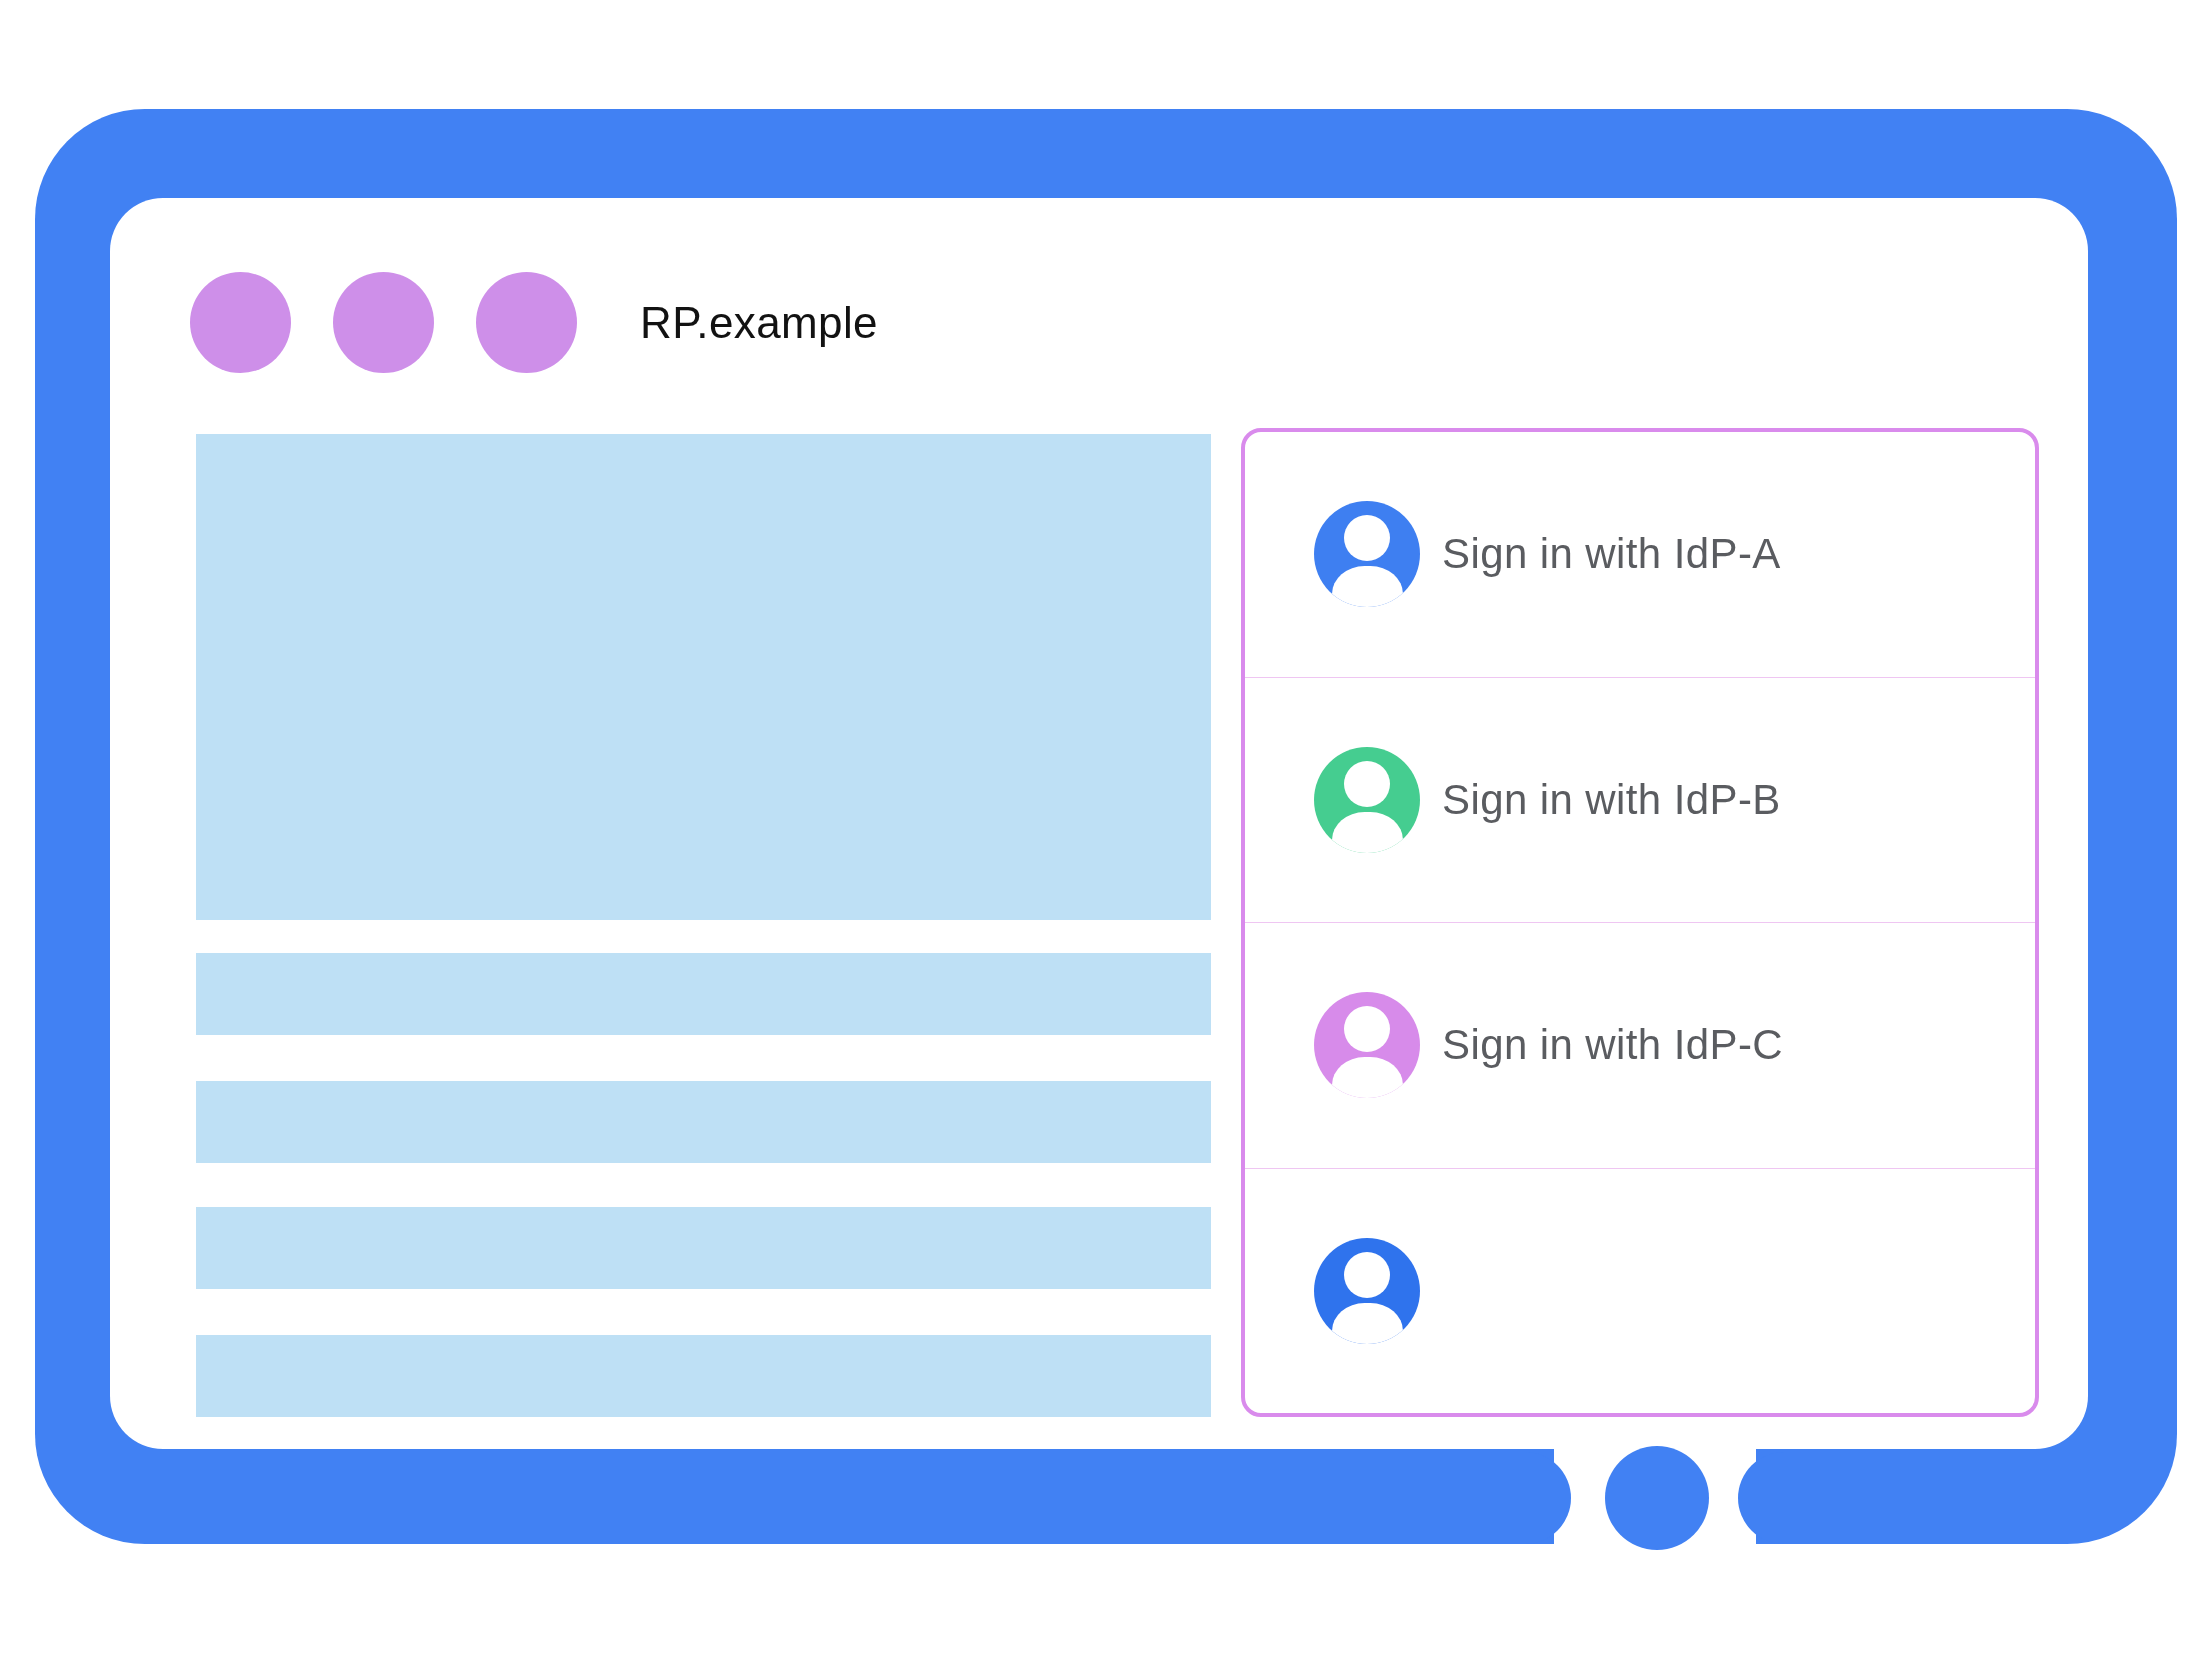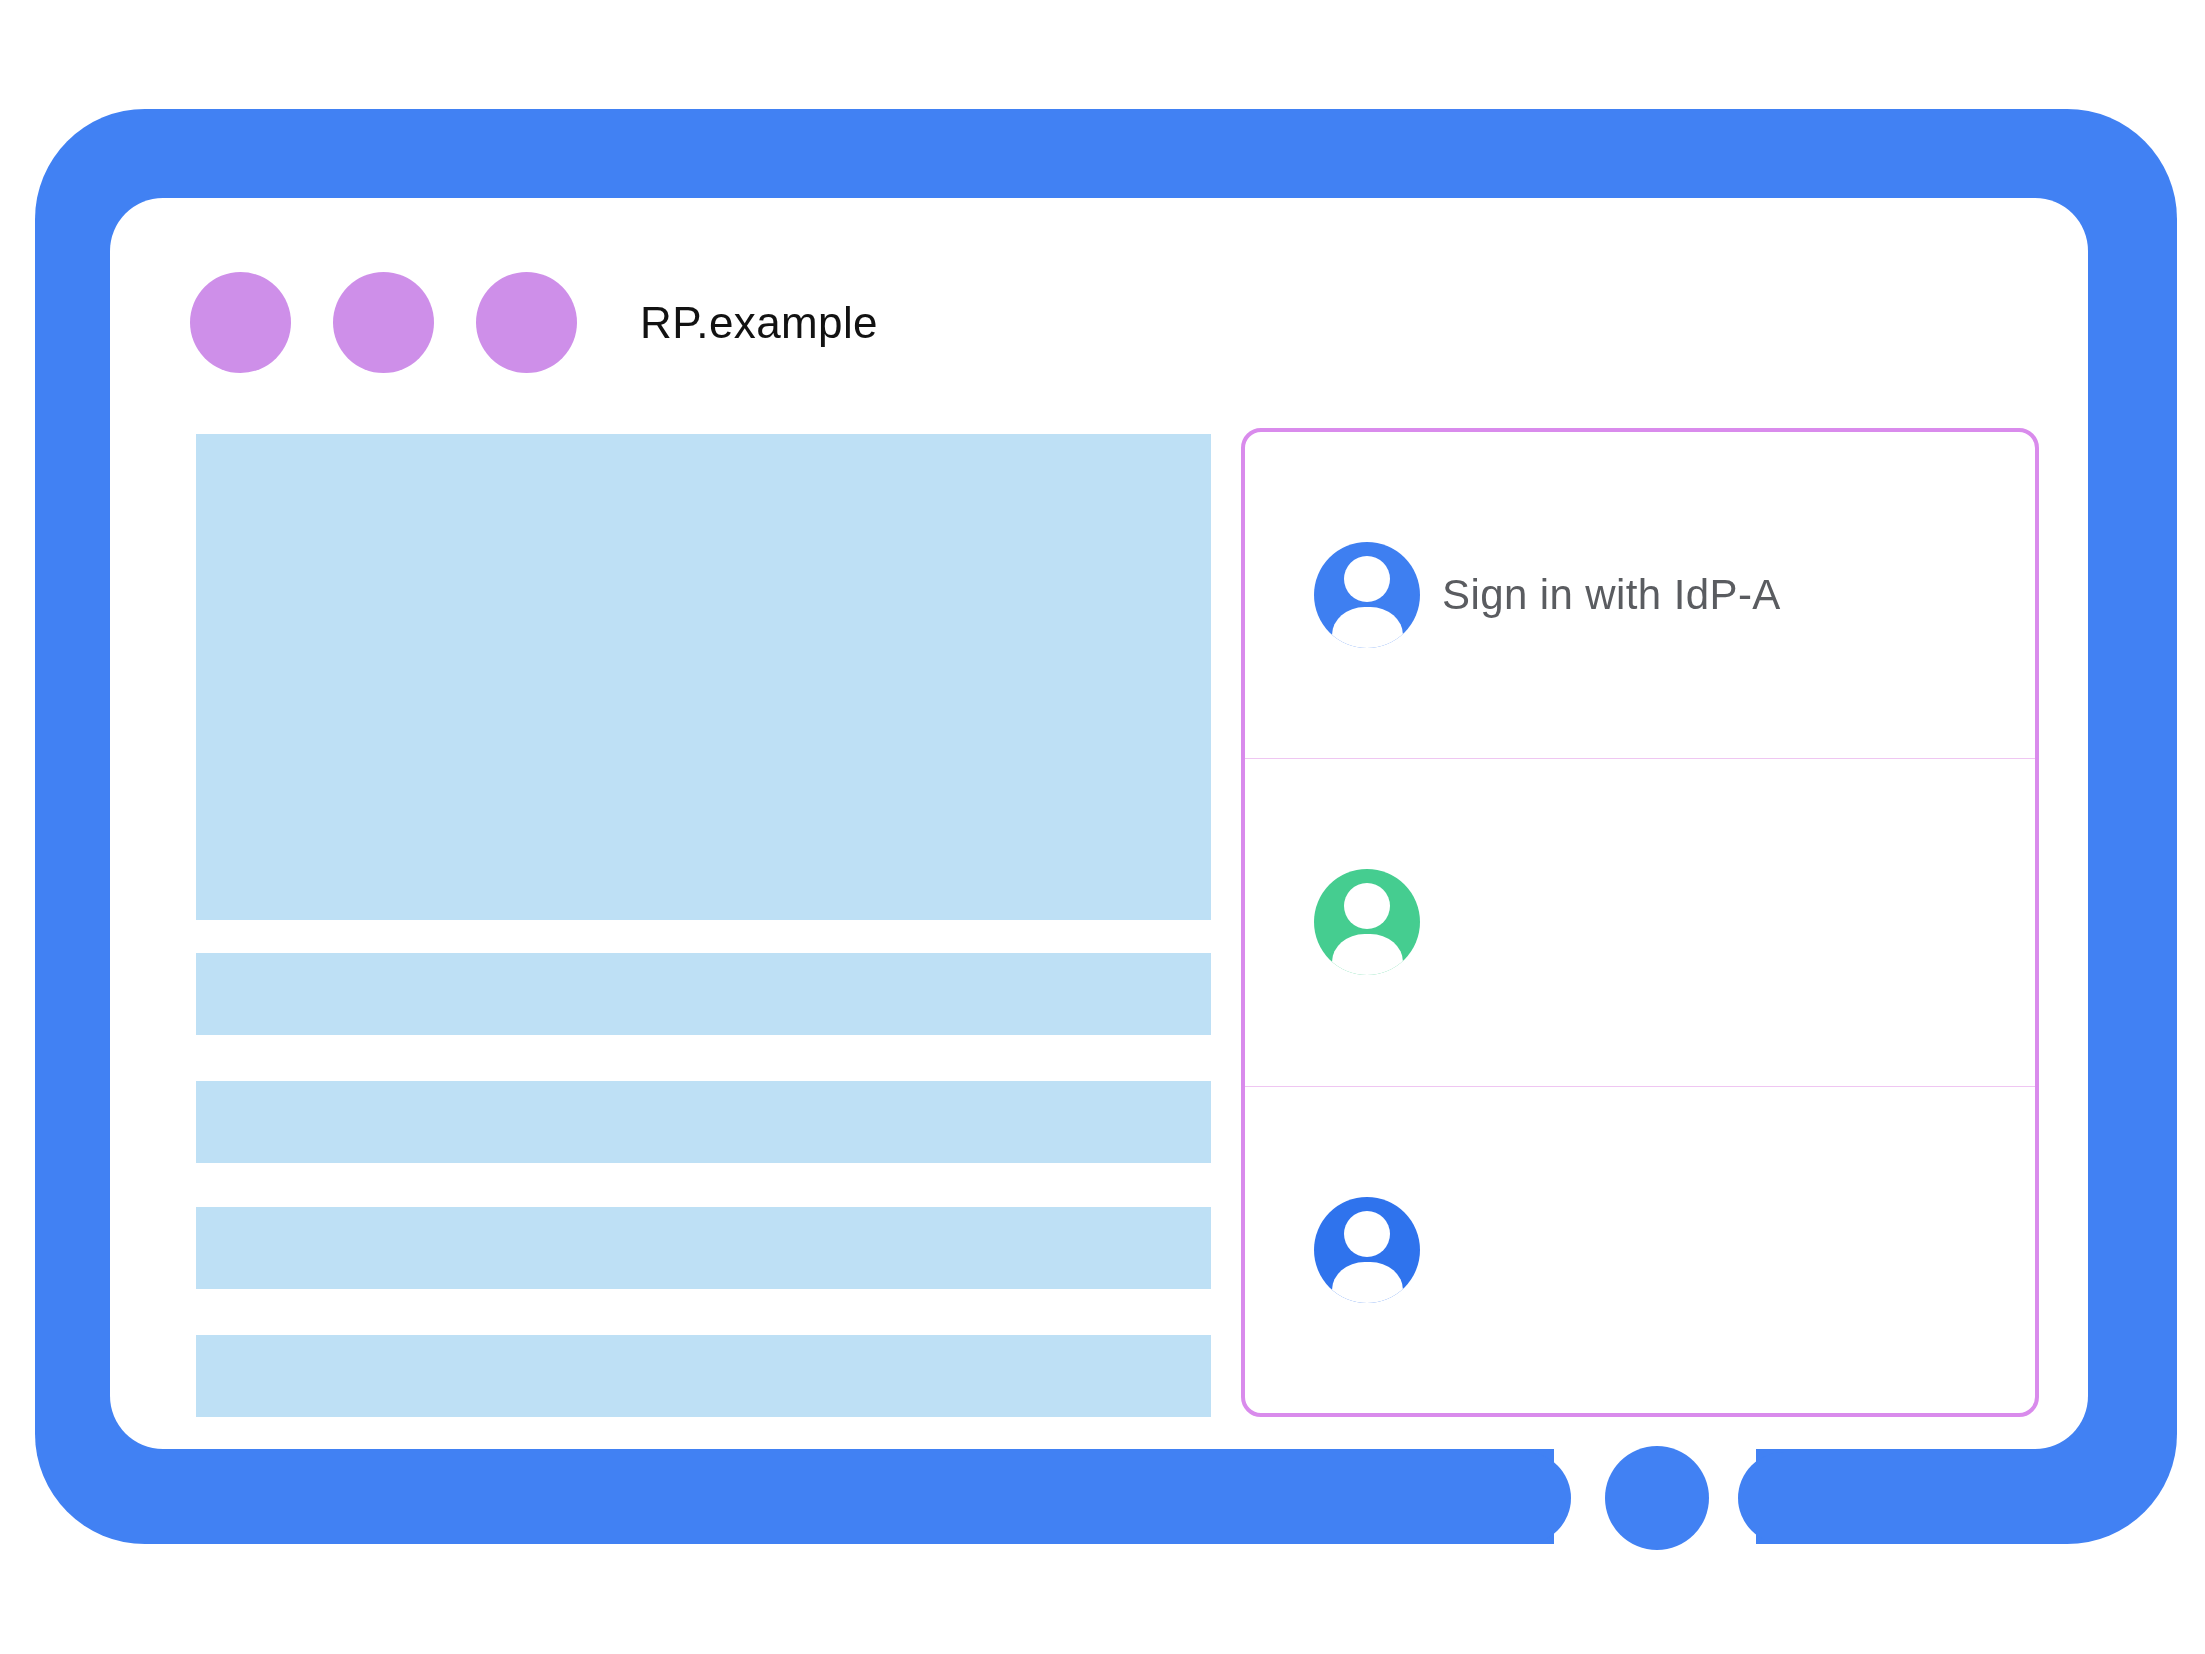--- a/index.html
+++ b/index.html
@@ -103,22 +103,30 @@
           <div class="body"></div>
       </div>
       <div class="signin-label">Sign in with IdP-A</div>
     </div>
 
     <div class="signin-row">
       <div class="avatar" style="background: rgb(69, 205, 144);">
         <div class="head"></div>
           <div class="body"></div>
       </div>
+      <div class="signin-label">Sign in with IdP-B</div>
     </div>
 
+    <div class="signin-row">
+      <div class="avatar" style="background: rgb(215, 139, 234);">
+        <div class="head"></div>
+          <div class="body"></div>
+      </div>
+      <div class="signin-label">Sign in with IdP-C</div>
+    </div>
 
 
 
 
     <div class="signin-row">
       <div class="avatar" style="background: rgb(47, 115, 237);">
         <div class="head"></div>
           <div class="body"></div>
       </div>
     </div>

